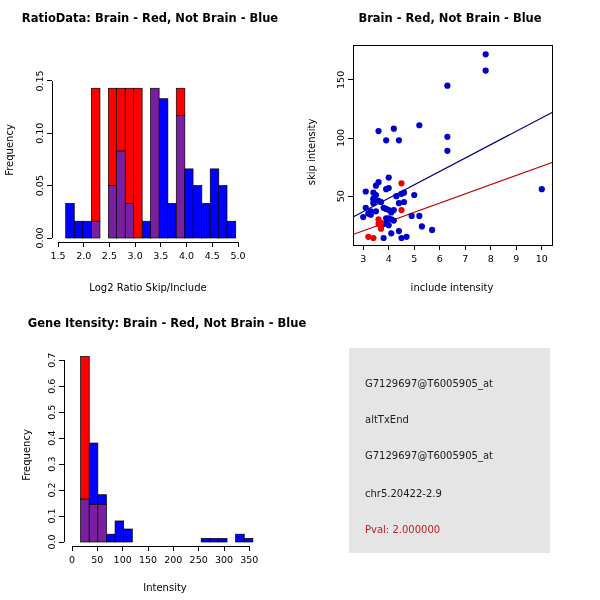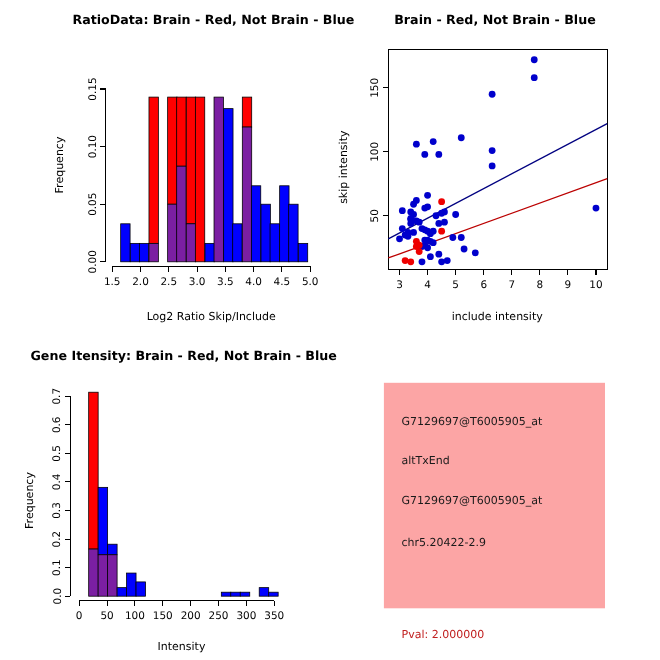--- a/index.html
+++ b/index.html
@@ -12,32 +12,32 @@
   svg{display:block;}
   .ttl{font-weight:bold;font-size:11.5px;fill:#000;font-family:"DejaVu Sans",sans-serif;}
   .axlab{font-size:10px;fill:#000;font-family:"DejaVu Sans",sans-serif;}
   .tick{font-size:9.5px;fill:#000;font-family:"DejaVu Sans",sans-serif;}
   .axline{stroke:#000;stroke-width:1;fill:none;shape-rendering:crispEdges;}
   .barR{fill:#FF0000;stroke:#000;stroke-width:0.7;}
   .barB{fill:#0000FF;stroke:#000;stroke-width:0.7;}
   .barP{fill:#7B1FA2;stroke:#000;stroke-width:0.7;}
   #info-panel{
     position:absolute;left:349px;top:348px;width:201px;height:205px;
-    background:#fca5a5;
+    background:#e5e5e5;
   }
   #info-panel .row{
     position:absolute;left:16px;font-size:10px;color:#1a1a1a;
     font-family:"DejaVu Sans",sans-serif;white-space:nowrap;
   }
   #info-panel .row.pv{color:#C02020;}
 </style>
 </head>
 <body>
 
-<div class="panel" id="ratio-hist-panel" style="left:0;top:0;width:300px;height:300px;padding-left:44px;">
+<div class="panel" id="ratio-hist-panel" style="left:0;top:0;width:300px;height:300px;">
   <svg width="300" height="300">
     <text class="ttl" x="150" y="22" text-anchor="middle">RatioData: Brain - Red, Not Brain - Blue</text>
     <g id="rh-bars">
         <rect x="65.71428571428571" y="203.4470588235294" width="8.537142857142854" height="34.5529411764706" class="barB"></rect>
         <rect x="74.45714285714286" y="221.24705882352941" width="8.537142857142854" height="16.752941176470586" class="barB"></rect>
         <rect x="82.68571428571428" y="221.24705882352941" width="8.537142857142854" height="16.752941176470586" class="barB"></rect>
         <rect x="91.42857142857142" y="88.27058823529413" width="8.537142857142868" height="132.9764705882353" class="barR"></rect>
         <rect x="91.42857142857142" y="221.24705882352941" width="8.537142857142868" height="16.752941176470586" class="barP"></rect>
         <rect x="108.39999999999999" y="88.27058823529413" width="8.537142857142854" height="97.37647058823529" class="barR"></rect>
         <rect x="108.39999999999999" y="185.64705882352942" width="8.537142857142854" height="52.35294117647058" class="barP"></rect>
@@ -256,14 +256,14 @@
     <text class="axlab" x="148" y="291" text-anchor="middle">Intensity</text>
     <text class="axlab" x="13" y="155" text-anchor="middle" transform="rotate(-90 13 155)">Frequency</text>
   </svg>
 </div>
 
 <div id="info-panel">
   <div class="row" style="top:30px;">G7129697@T6005905_at</div>
   <div class="row" style="top:66px;">altTxEnd</div>
   <div class="row" style="top:102px;">G7129697@T6005905_at</div>
   <div class="row" style="top:140px;">chr5.20422-2.9</div>
-  <div class="row pv" style="top:176px;margin-top:48px;">Pval: 2.000000</div>
+  <div class="row pv" style="top:176px;">Pval: 2.000000</div>
 </div>
 
 </body></html>

